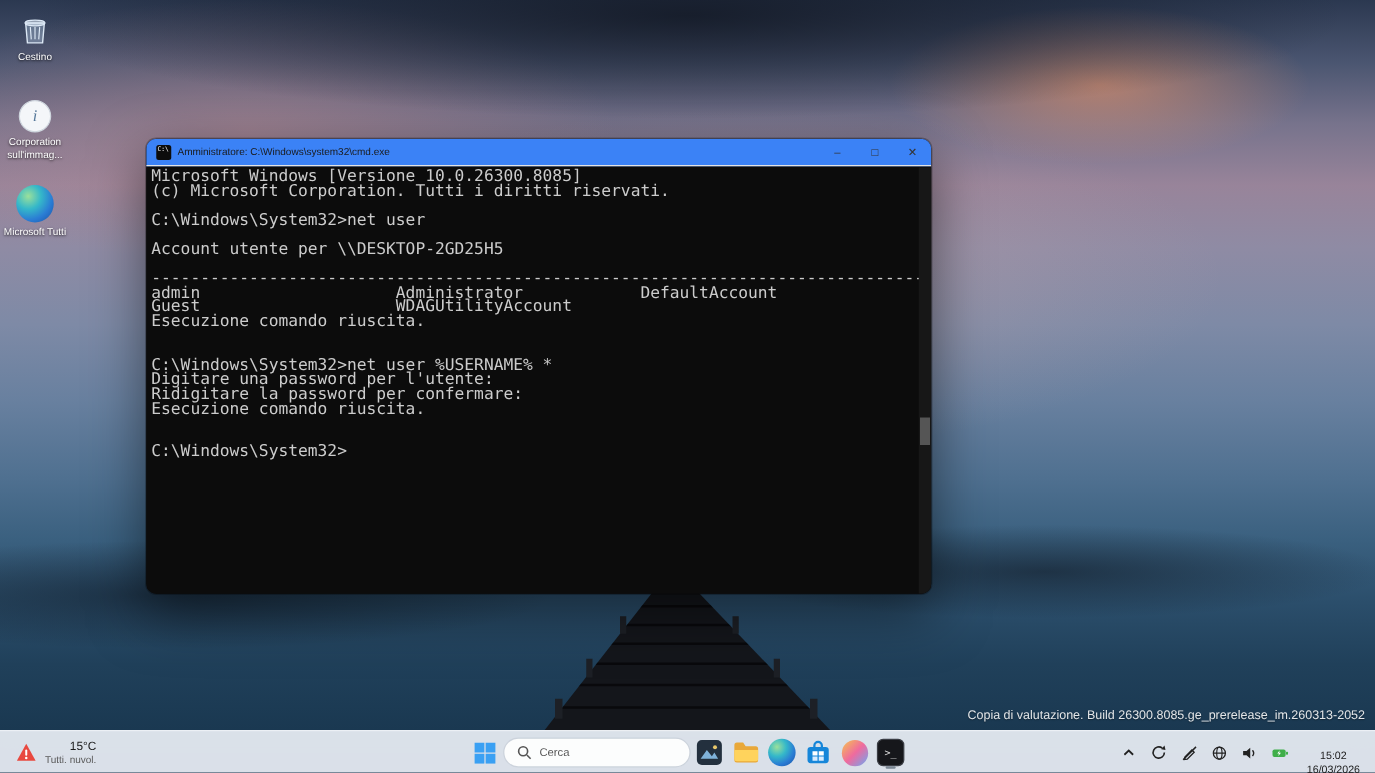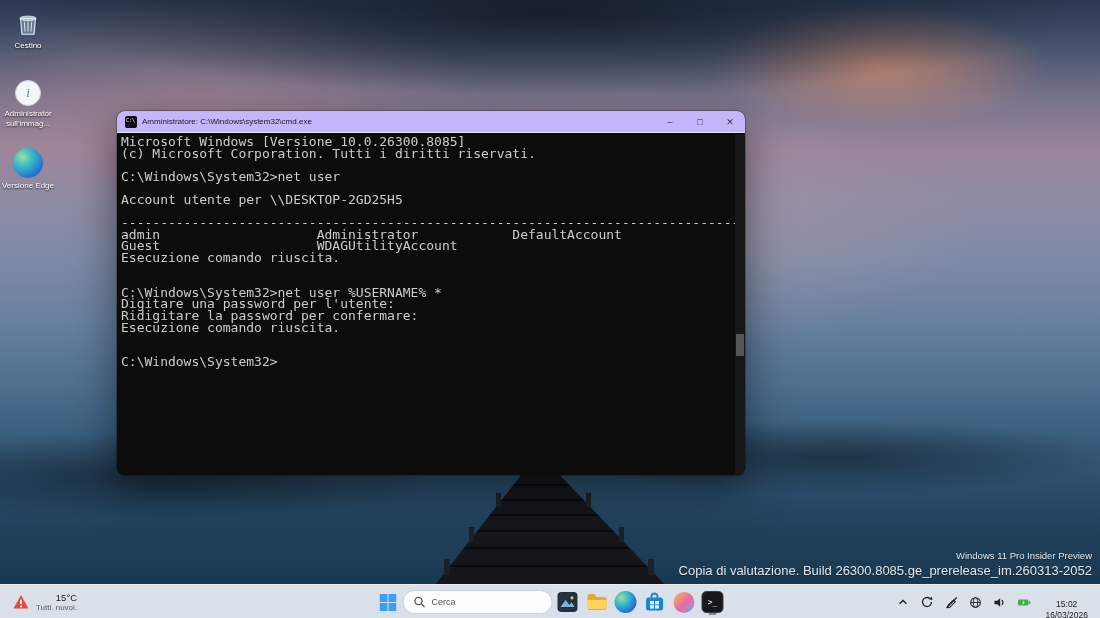--- a/index.html
+++ b/index.html
@@ -40,31 +40,31 @@
     text-shadow:0 1px 2px rgba(0,0,0,0.85);
     word-wrap:break-word;
   }
 
   
   .watermark {
     position:absolute; right:8px; bottom:40px; text-align:right;
     color:rgba(255,255,255,0.88); text-shadow:0 1px 1px rgba(0,0,0,0.4);
   }
   .watermark .l1 { font-size:9.5px; margin-bottom:2px; }
-  .watermark .l2 { font-size:13px; }
+  .watermark .l2 { font-size:10px; }
 
   
   .cmd-window {
     position:absolute; left:117px; top:111px; width:628px; height:364px;
     border-radius:8px; overflow:hidden;
     box-shadow:0 14px 44px rgba(0,0,0,0.5), 0 0 0 1px rgba(0,0,0,0.25);
     background:#0c0c0c;
   }
   .titlebar {
-    height:22px; background:#c4b5fd; border-bottom:1px solid #e3e3e3;
+    height:22px; background:#3b82f6; border-bottom:1px solid #e3e3e3;
     display:flex; align-items:center; justify-content:space-between;
   }
   .titlebar-left { display:flex; align-items:center; gap:5px; padding-left:8px; min-width:0; }
   .cmd-ico {
     width:12px; height:12px; background:#0c0c0c; border-radius:2px;
     color:#fff; font-family:"DejaVu Sans Mono",monospace; font-size:5px;
     display:flex; align-items:flex-start; justify-content:flex-start; padding:1px;
     flex:0 0 auto;
   }
   .title-text { font-size:8px; color:#1a1a1a; white-space:nowrap; overflow:hidden; }
@@ -183,30 +183,29 @@
   <svg width="28" height="28" viewBox="0 0 30 30">
     <path d="M7 9 L23 9 L21.5 26 L8.5 26 Z" fill="rgba(190,215,240,0.35)" stroke="#dce8f5" stroke-width="1.2"></path>
     <ellipse cx="15" cy="9" rx="8.6" ry="2.4" fill="rgba(228,240,252,0.55)" stroke="#dce8f5" stroke-width="1"></ellipse>
     <path d="M11 12.5 L11.8 23 M15 12.5 L15 23 M19 12.5 L18.2 23" stroke="#dce8f5" stroke-width="1" fill="none"></path>
   </svg>
   <div class="dlabel">Cestino</div>
 </div>
 
 <div class="dicon" style="top:80px">
   <div class="info-ball">i</div>
-  <div class="dlabel">Administrator sull'immag...</div>
+  <div class="dlabel">Corporation sull'immag...</div>
 </div>
 
 <div class="dicon" style="top:148px">
   <div class="edge-ball big"></div>
-  <div class="dlabel">Versione Edge</div>
+  <div class="dlabel">Microsoft Tutti</div>
 </div>
 
 <div class="watermark">
-  <div class="l1">Windows 11 Pro Insider Preview</div>
   <div class="l2">Copia di valutazione. Build 26300.8085.ge_prerelease_im.260313-2052</div>
 </div>
 
 <div class="cmd-window">
   <div class="titlebar">
     <div class="titlebar-left">
       <div class="cmd-ico">C:\</div>
       <span class="title-text">Amministratore: C:\Windows\system32\cmd.exe</span>
     </div>
     <div class="win-controls">

